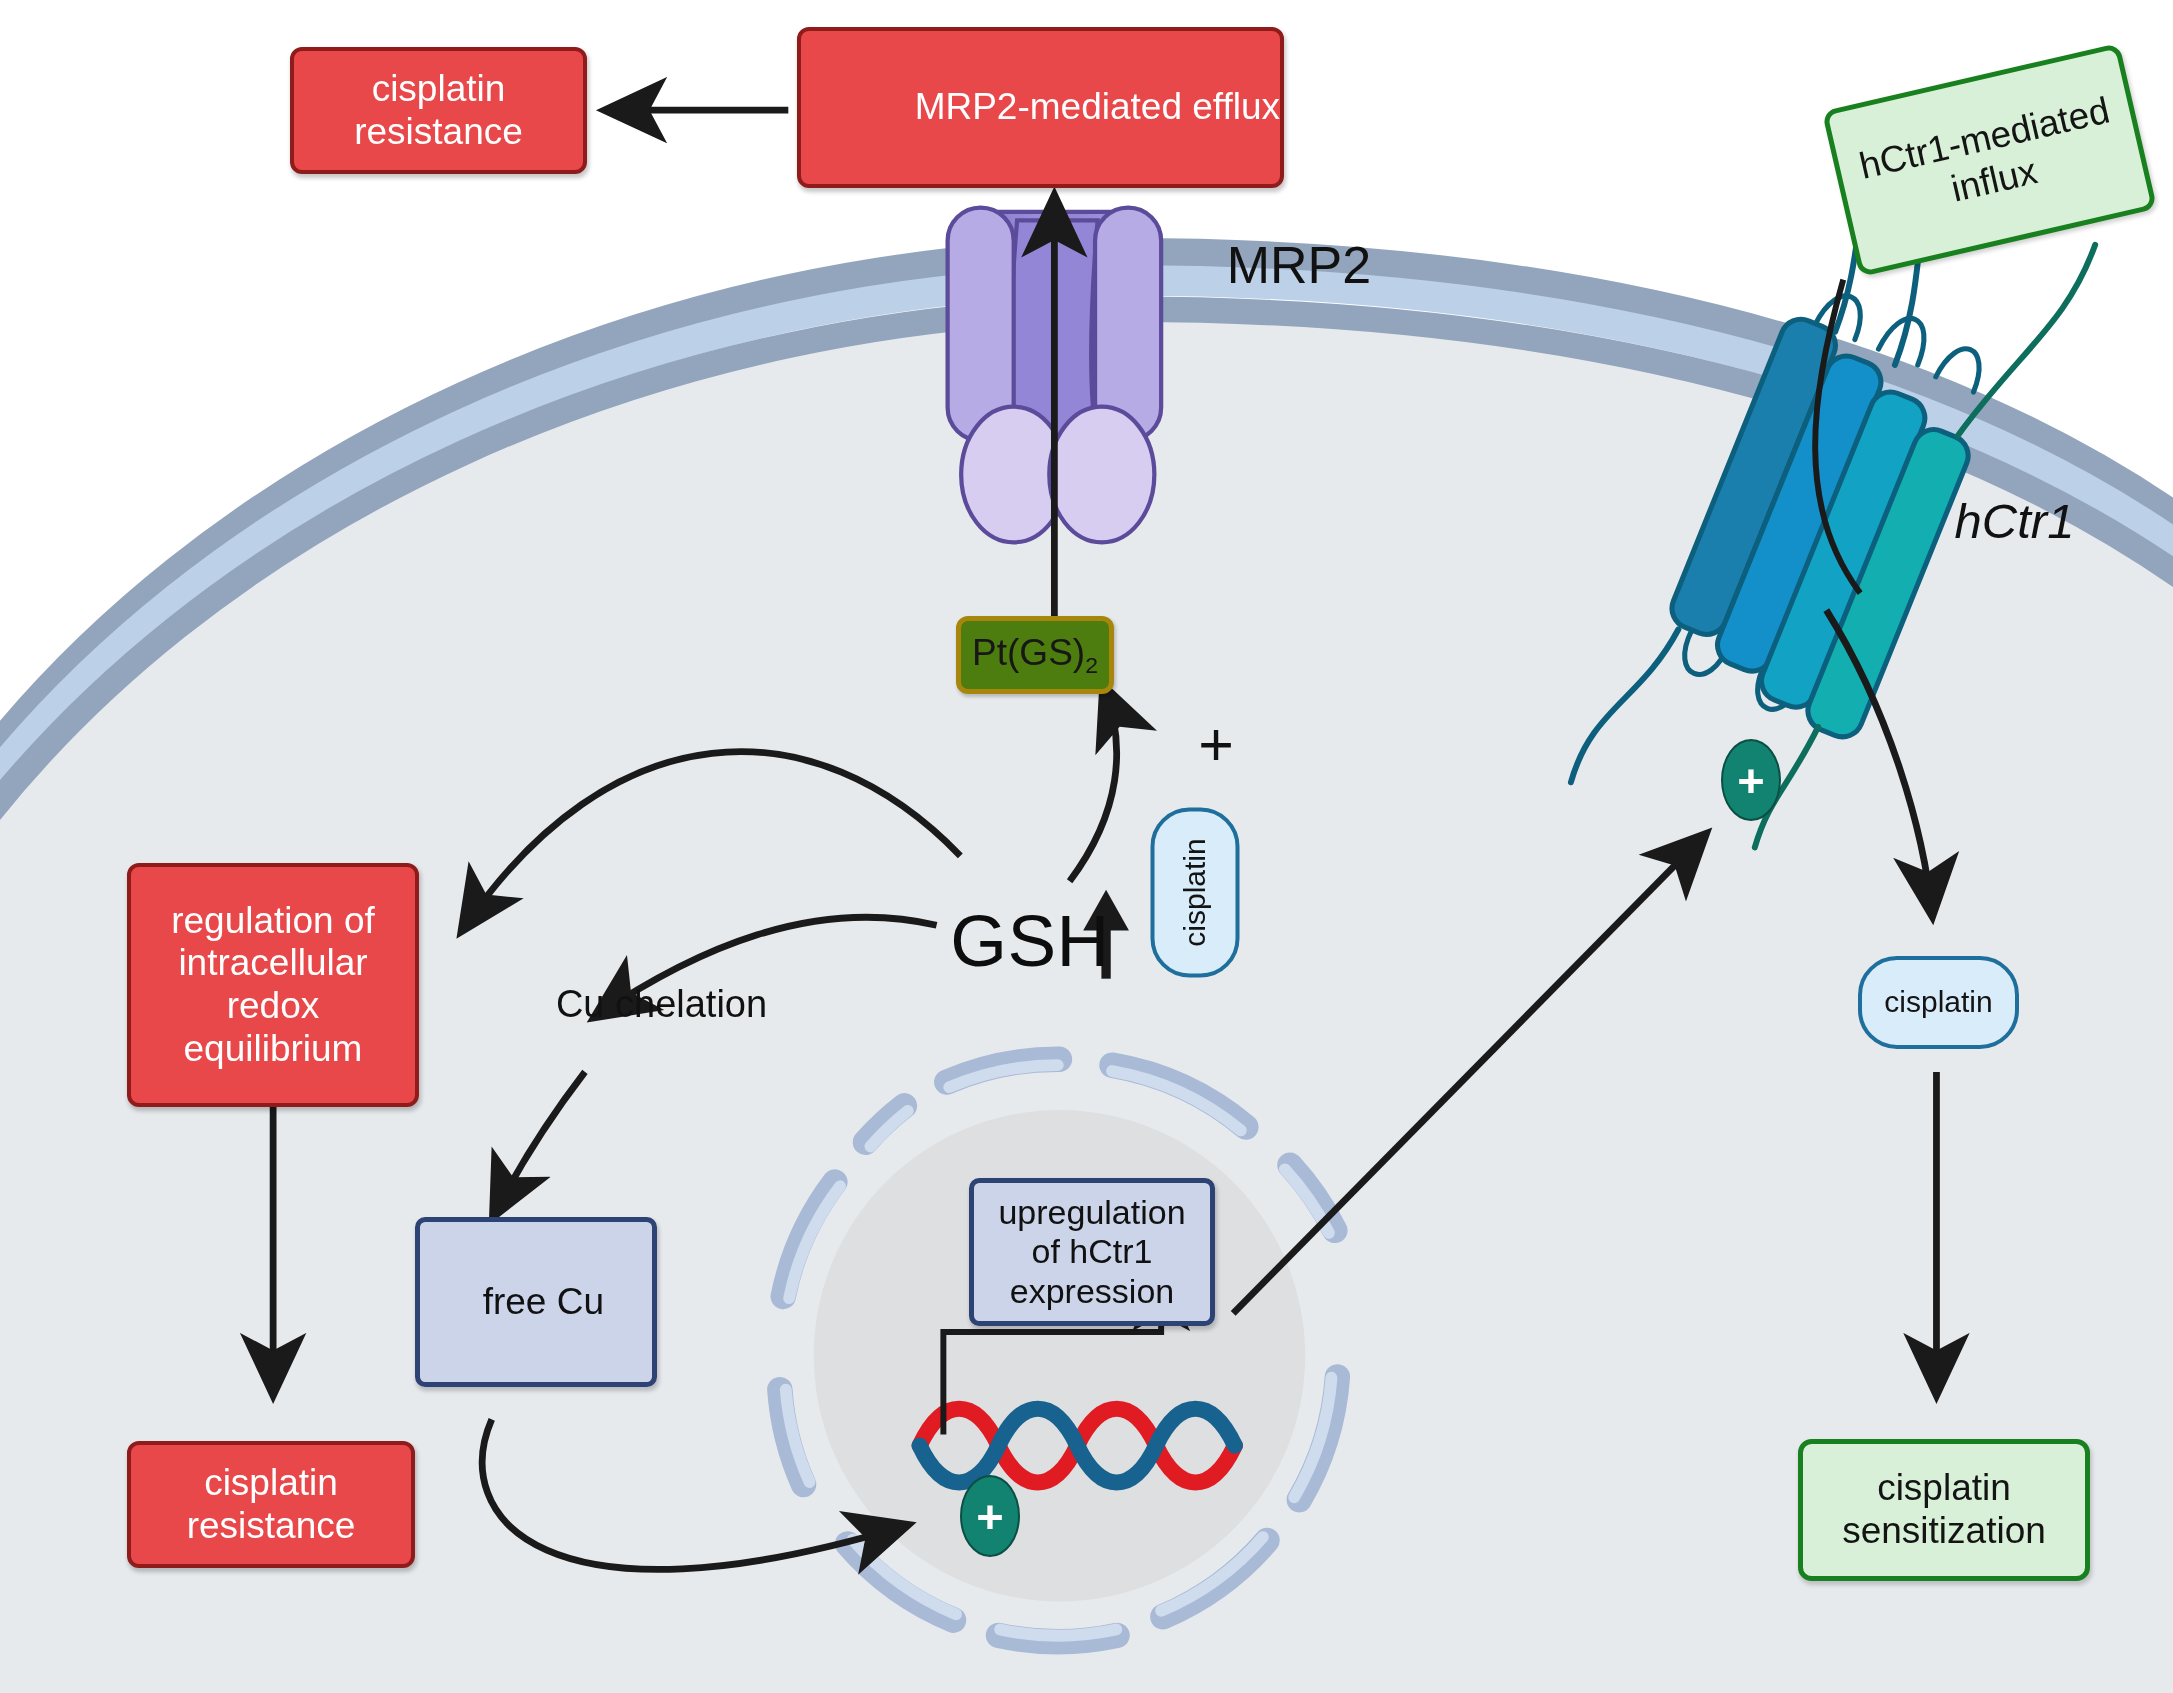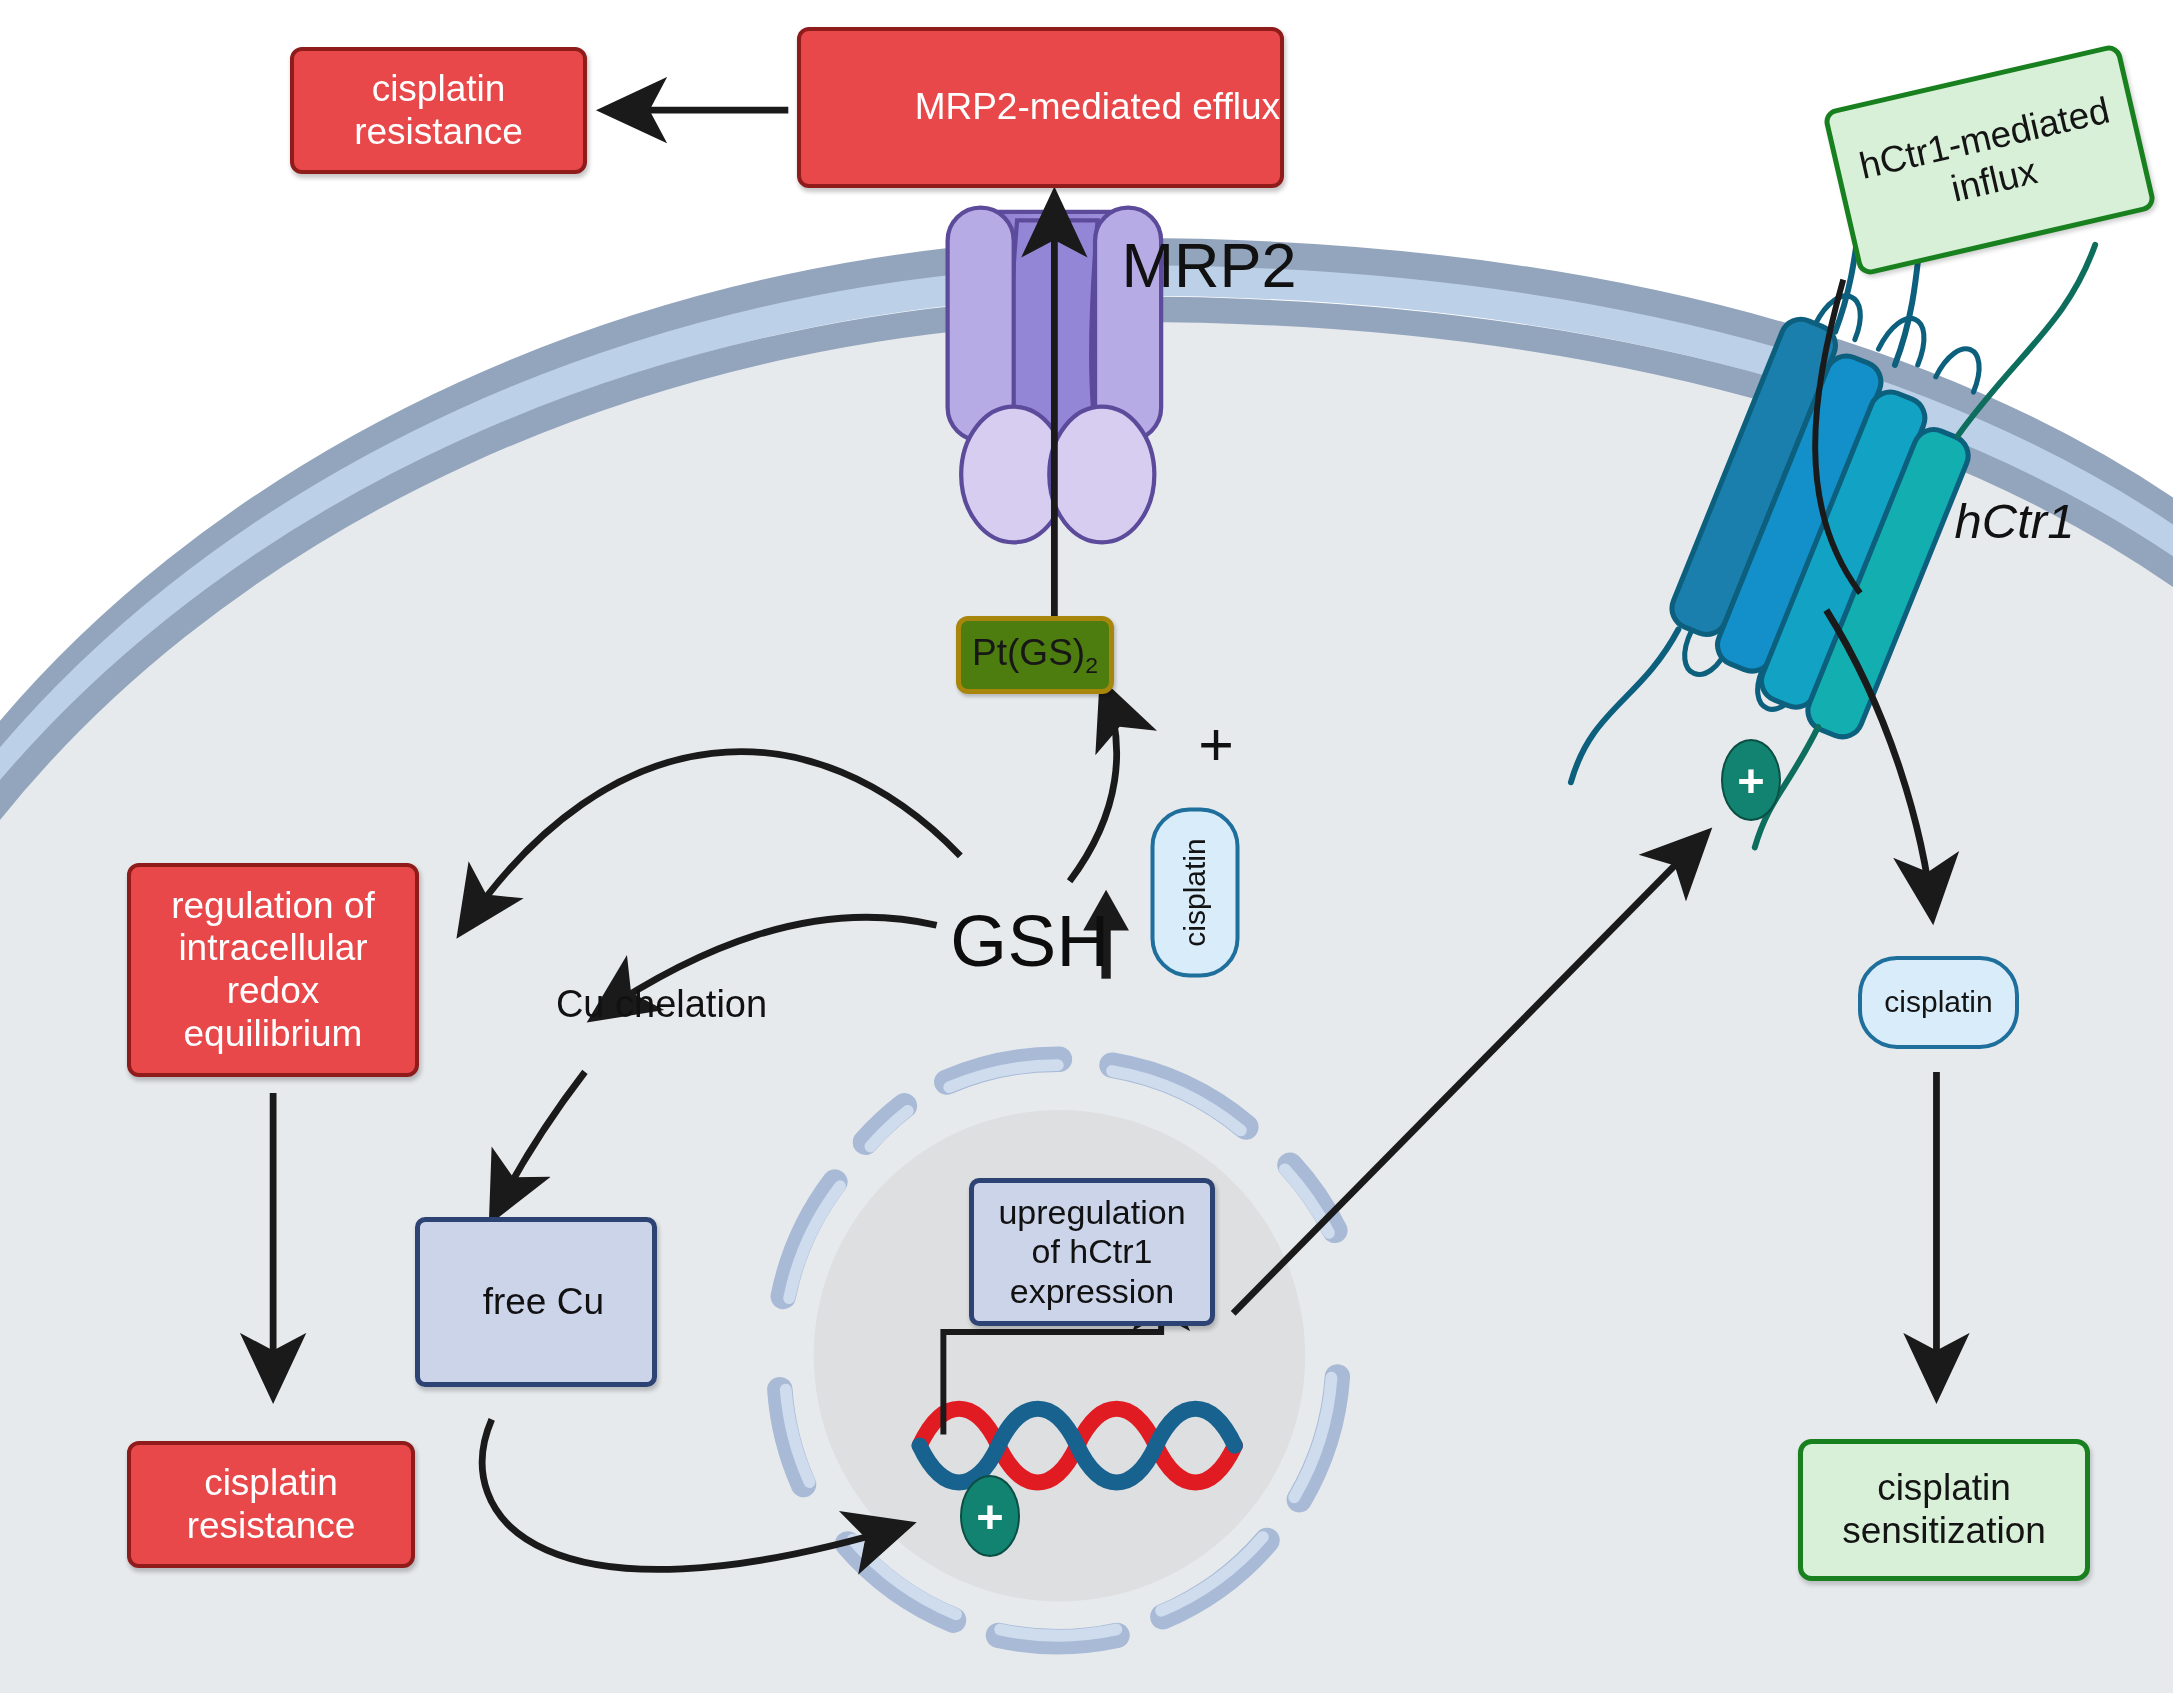--- a/index.html
+++ b/index.html
@@ -198,21 +198,21 @@
 
   <div class="lbl redbox" style="left:290px;top:47px;width:297px;height:127px;">
     <span style="white-space:pre-line">cisplatin
 resistance</span>
   </div>
 
   <div class="lbl redbox" style="left:797px;top:27px;width:487px;height:161px;justify-content:flex-end;">
     <span style="white-space:pre-line">MRP2-mediated efflux</span>
   </div>
 
-  <div class="lbl plain" style="left:1116px;top:236px;width:186px;height:59px;font-size:63px;">
+  <div class="lbl plain" style="left:1206px;top:236px;width:186px;height:59px;font-size:52px;">
     <span>MRP2</span>
   </div>
 
   <div class="lbl greenbox rot-influx" style="left:1837px;top:75px;width:305px;height:170px;">
     <span style="white-space:pre-line">hCtr1-mediated
 influx</span>
   </div>
 
   <div class="lbl italiclbl" style="left:1913px;top:492px;width:203px;height:59px;">
     <span>hCtr1</span>
@@ -227,21 +227,21 @@
   </div>
 
   <div class="lbl capsule rot-cis-vert" style="left:1110px;top:848px;width:170px;height:89px;">
     <span>cisplatin</span>
   </div>
 
   <div class="lbl bigtext" style="left:941px;top:894px;width:178px;height:93px;">
     <span>GSH</span>
   </div>
 
-  <div class="lbl redbox" style="left:127px;top:863px;width:292px;height:214px;">
+  <div class="lbl redbox" style="left:127px;top:863px;width:292px;height:244px;">
     <span style="white-space:pre-line">regulation of
 intracellular
 redox
 equilibrium</span>
   </div>
 
   <div class="lbl plain" style="left:492px;top:975px;width:339px;height:59px;font-size:38px;">
     <span>Cu chelation</span>
   </div>
 

